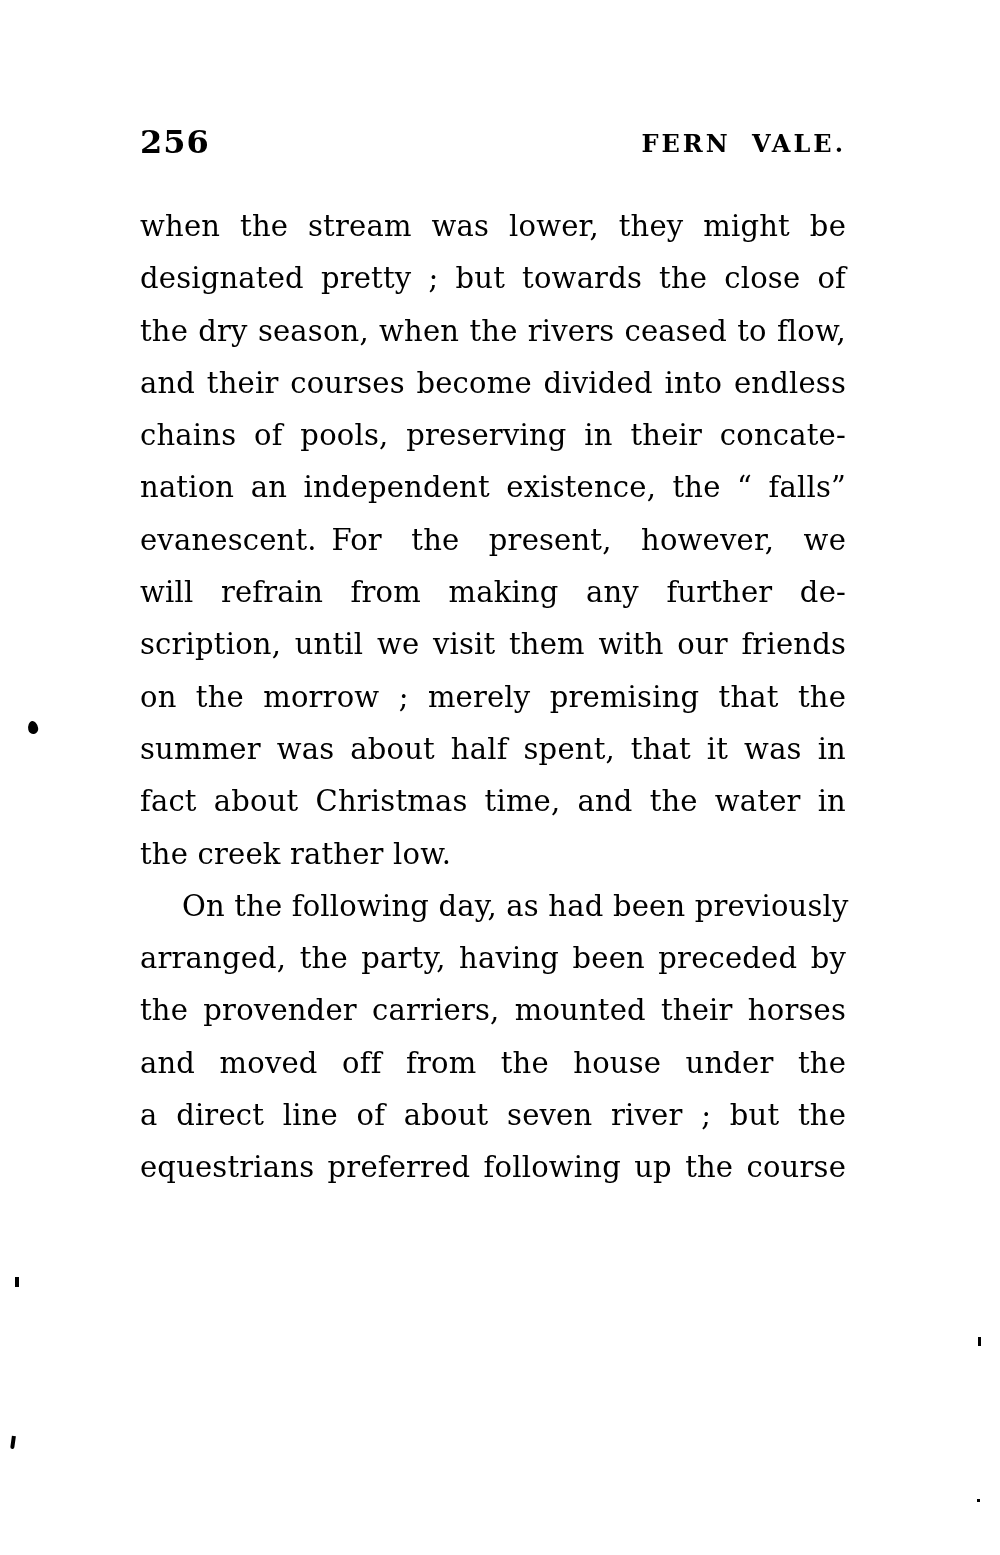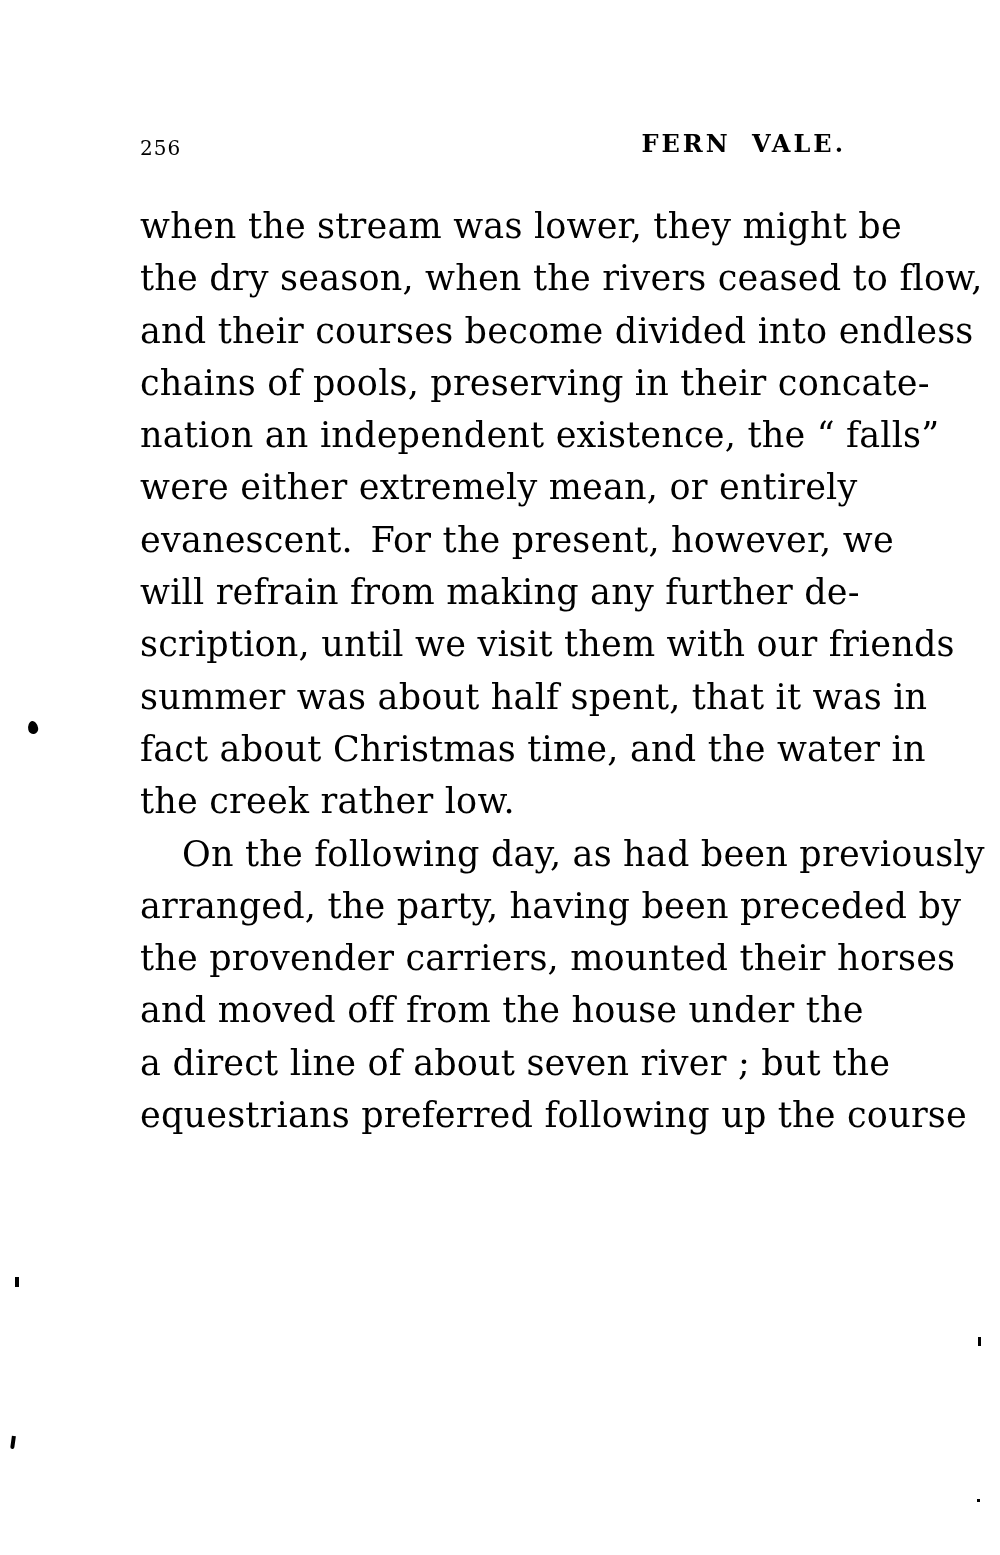--- a/index.html
+++ b/index.html
@@ -20,22 +20,22 @@
     position: absolute;
     top: 122px;
     left: 140px;
     width: 706px;
     height: 36px;
   }
   .pagenum {
     position: absolute;
     left: 0;
     bottom: 0;
-    font-size: 20px;
-    font-weight: 400;
+    font-size: 32px;
+    font-weight: 700;
     letter-spacing: 1px;
     line-height: 1;
   }
   .running-title {
     position: absolute;
     left: 0;
     bottom: 2px;
     width: 100%;
     text-align: right;
     font-size: 24px;
@@ -46,21 +46,21 @@
     margin-top: 26px;
   }
   .textblock {
     position: absolute;
     top: 200px;
     left: 140px;
     width: 706px;
   }
   .line {
     white-space: nowrap;
-    font-size: 35px;
+    font-size: 29px;
     line-height: 52.3px;
     letter-spacing: 0.2px;
     text-align: left;
   }
   .just {
     text-align: justify;
     text-align-last: justify;
   }
   .indent {
     text-indent: 42px;
@@ -94,28 +94,29 @@
 
 <div class="page">
 
   <div class="header">
     <span class="pagenum">256</span>
     <span class="running-title">FERN VALE.</span>
   </div>
 
   <div class="textblock">
     <div class="line just">when the stream was lower, they might be</div>
+    <div class="line just">designated pretty ; but towards the close of</div>
     <div class="line just">the dry season, when the rivers ceased to flow,</div>
     <div class="line just">and their courses become divided into endless</div>
     <div class="line just">chains of pools, preserving in their concate-</div>
     <div class="line just">nation an independent existence, the “ falls”</div>
-    <div class="line just">were either extremely mean, or entirely</div>
     <div class="line just">evanescent. For the present, however, we</div>
     <div class="line just">will refrain from making any further de-</div>
     <div class="line just">scription, until we visit them with our friends</div>
+    <div class="line just">on the morrow ; merely premising that the</div>
     <div class="line just">summer was about half spent, that it was in</div>
     <div class="line just">fact about Christmas time, and the water in</div>
     <div class="line">the creek rather low.</div>
 
     <div class="line just indent">On the following day, as had been previously</div>
     <div class="line just">arranged, the party, having been preceded by</div>
     <div class="line just">the provender carriers, mounted their horses</div>
     <div class="line just">and moved off from the house under the</div>
     <div class="line just">a direct line of about seven river ; but the</div>
     <div class="line just">equestrians preferred following up the course</div>

